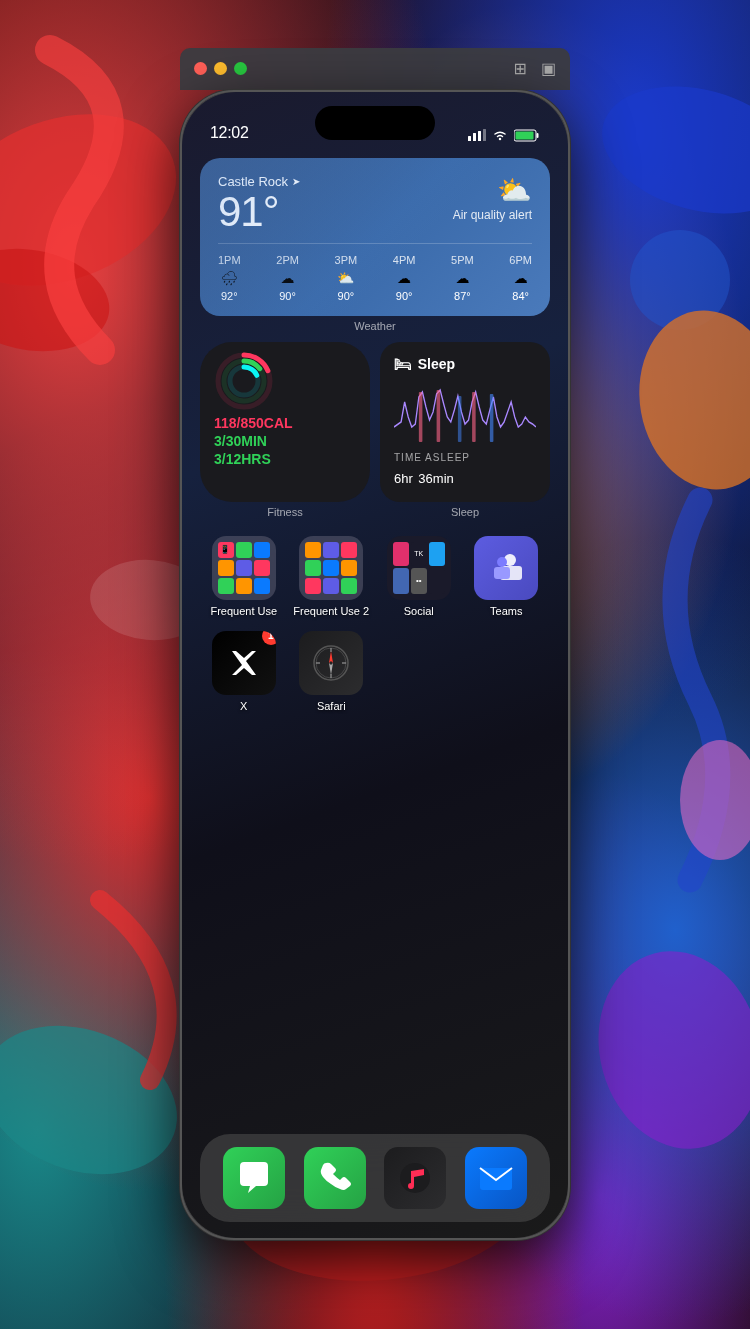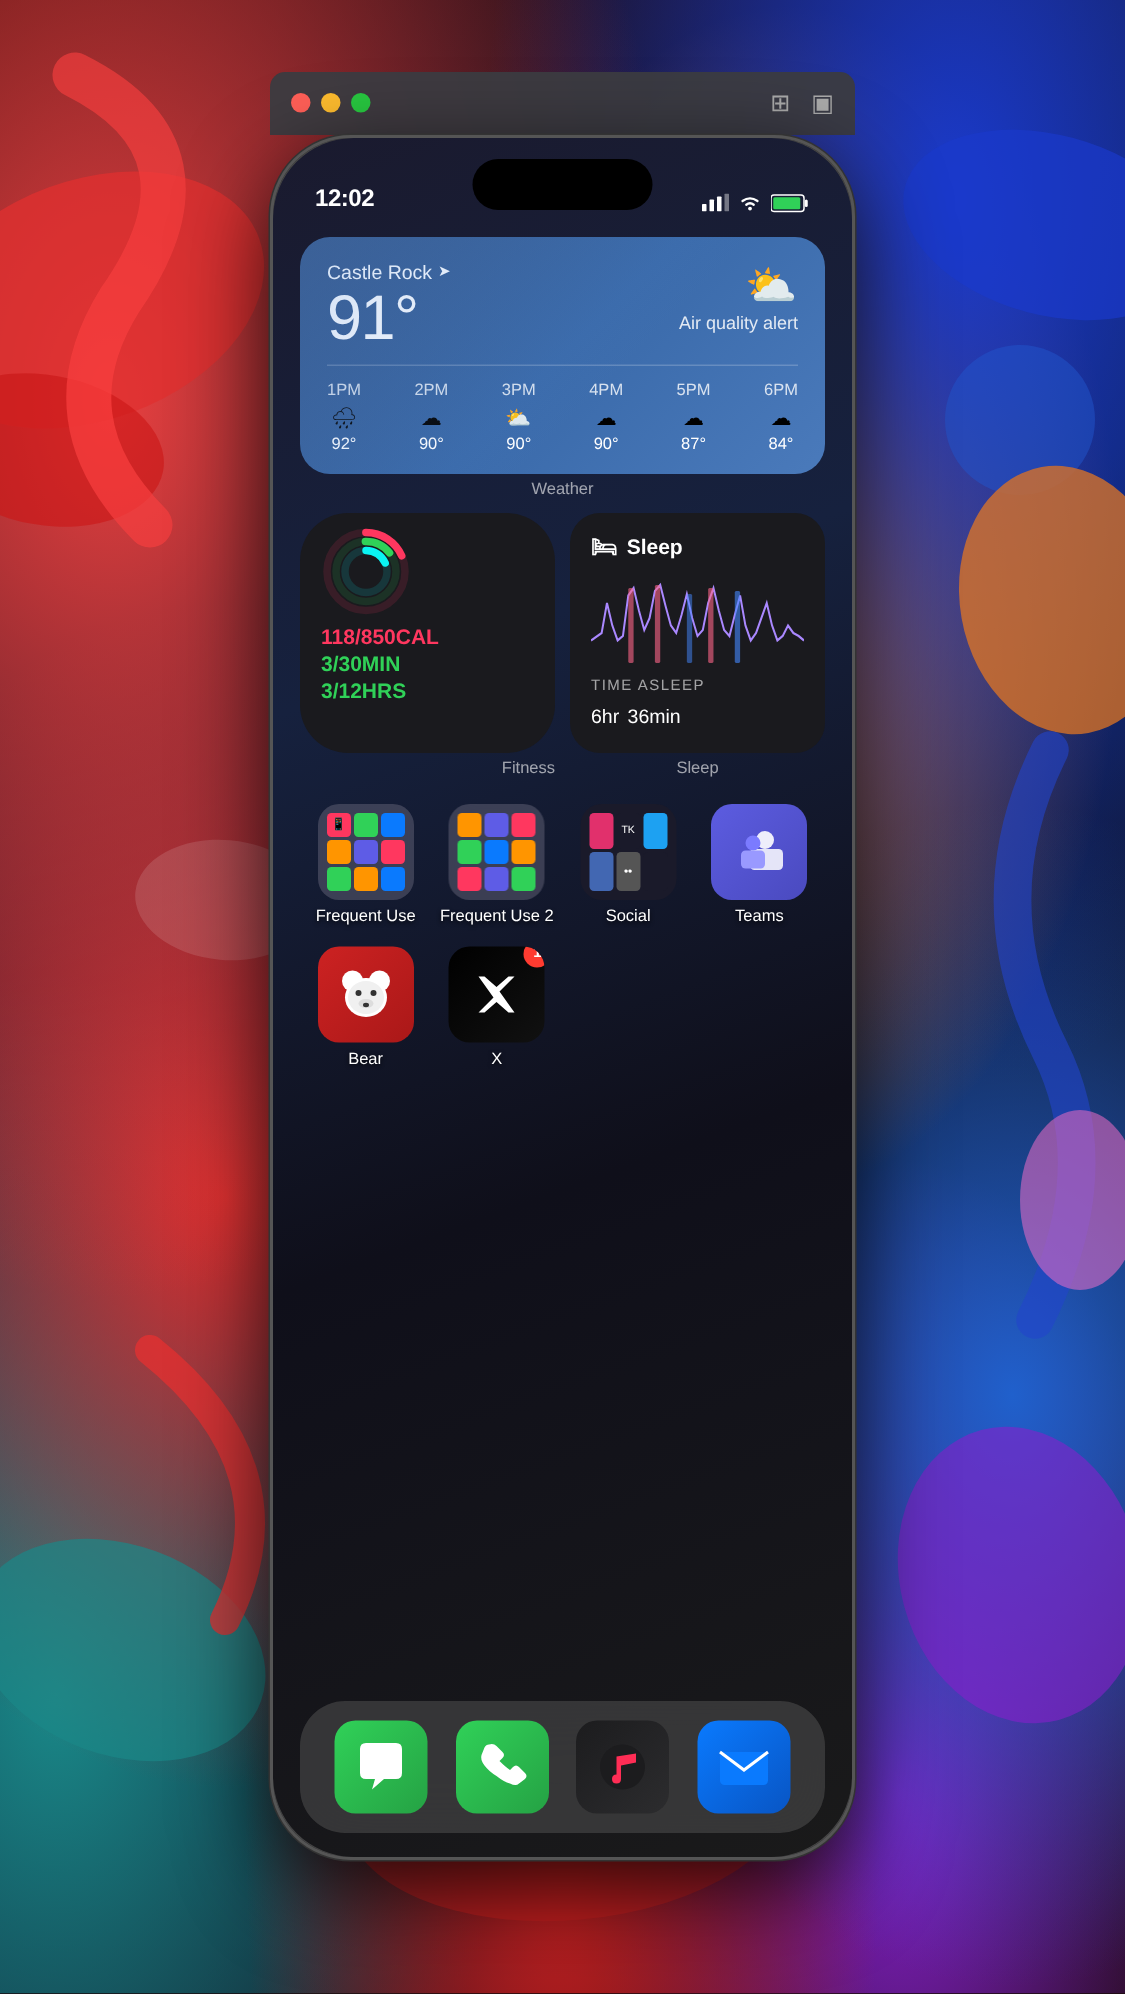--- a/index.html
+++ b/index.html
@@ -124,21 +124,21 @@
       display: flex;
       align-items: flex-end;
       justify-content: space-between;
       padding: 0 28px 8px;
       z-index: 50;
     }
 
     .status-time {
       color: #fff;
       font-size: 16px;
-      font-weight: 700;
+      font-weight: 400;
       letter-spacing: -0.3px;
     }
 
     .status-icons {
       display: flex;
       align-items: center;
       gap: 6px;
     }
 
     .status-icons svg {
@@ -612,21 +612,21 @@
               </svg>
             </div>
             <div class="sleep-label">TIME ASLEEP</div>
             <div class="sleep-time">
               <span>6hr</span> <span>36min</span>
             </div>
           </div>
         </div>
 
         <div style="display:flex; gap:10px; margin-bottom:12px;">
-          <div style="flex:1; text-align:right; color:rgba(255,255,255,0.6); font-size:11px;">Fitness</div>
+          <div style="flex:1; text-align:center; color:rgba(255,255,255,0.6); font-size:11px;">Fitness</div>
           <div style="flex:1; text-align:center; color:rgba(255,255,255,0.6); font-size:11px;">Sleep</div>
         </div>
 
         <div class="app-grid">
 
           <div class="app-item">
             <div class="app-icon icon-folder">
               <div class="folder-grid">
                 <div class="folder-mini-icon" style="background:#ff375f">📱</div>
                 <div class="folder-mini-icon" style="background:#30d158"></div>
@@ -678,49 +678,49 @@
               <svg width="36" height="36" viewBox="0 0 36 36">
                 <circle cx="22" cy="10" r="6" fill="white" opacity="0.9"></circle>
                 <rect x="12" y="16" width="22" height="14" rx="3" fill="white" opacity="0.85"></rect>
                 <circle cx="14" cy="12" r="5" fill="#7b7bff"></circle>
                 <rect x="6" y="17" width="16" height="12" rx="3" fill="#9999ff"></rect>
               </svg>
             </div>
             <span class="app-label">Teams</span>
           </div>
 
-          <div class="app-item">
-            <div class="app-icon icon-bear">
-              <svg width="40" height="40" viewBox="0 0 40 40">
-
-                <ellipse cx="20" cy="22" rx="14" ry="13" fill="white"></ellipse>
-                <ellipse cx="11" cy="11" rx="7" ry="7" fill="white"></ellipse>
-                <ellipse cx="29" cy="11" rx="7" ry="7" fill="white"></ellipse>
-
-                <ellipse cx="20" cy="22" rx="12" ry="11" fill="#f0f0f0"></ellipse>
-                <circle cx="15" cy="19" r="2" fill="#333"></circle>
-                <circle cx="25" cy="19" r="2" fill="#333"></circle>
-                <ellipse cx="20" cy="26" rx="5" ry="3" fill="#ddd"></ellipse>
-                <ellipse cx="20" cy="27" rx="2" ry="1.5" fill="#333"></ellipse>
-              </svg>
-            </div>
-            <span class="app-label">Bear</span>
-          </div>
 
 
           <div class="app-item">
             <div class="app-icon icon-x" style="position:relative;">
               <div class="badge">1</div>
               <svg width="36" height="36" viewBox="0 0 36 36">
                 <path d="M6 6 L16 20 L6 30 L10 30 L18 23 L26 30 L30 30 L20 16 L30 6 L26 6 L18 13 L10 6 Z" fill="white"></path>
               </svg>
             </div>
             <span class="app-label">X</span>
           </div>
 
+          <div class="app-item">
+            <div class="app-icon icon-safari">
+              <svg width="40" height="40" viewBox="0 0 40 40">
+                <circle cx="20" cy="20" r="17" fill="none" stroke="#555" stroke-width="1.5"></circle>
+                <circle cx="20" cy="20" r="15" fill="none" stroke="#666" stroke-width="0.5"></circle>
+
+                <polygon points="20,8 22,20 20,18 18,20" fill="#ff3b30"></polygon>
+                <polygon points="20,32 18,20 20,22 22,20" fill="#aaa"></polygon>
+
+                <line x1="20" y1="5" x2="20" y2="9" stroke="#aaa" stroke-width="1"></line>
+                <line x1="35" y1="20" x2="31" y2="20" stroke="#aaa" stroke-width="1"></line>
+                <line x1="20" y1="35" x2="20" y2="31" stroke="#aaa" stroke-width="1"></line>
+                <line x1="5" y1="20" x2="9" y2="20" stroke="#aaa" stroke-width="1"></line>
+              </svg>
+            </div>
+            <span class="app-label">Safari</span>
+          </div>
 
         </div>
 
 
       </div>
 
       <div class="dock">
 
         <div class="dock-icon icon-messages">
           <svg width="36" height="36" viewBox="0 0 36 36">

